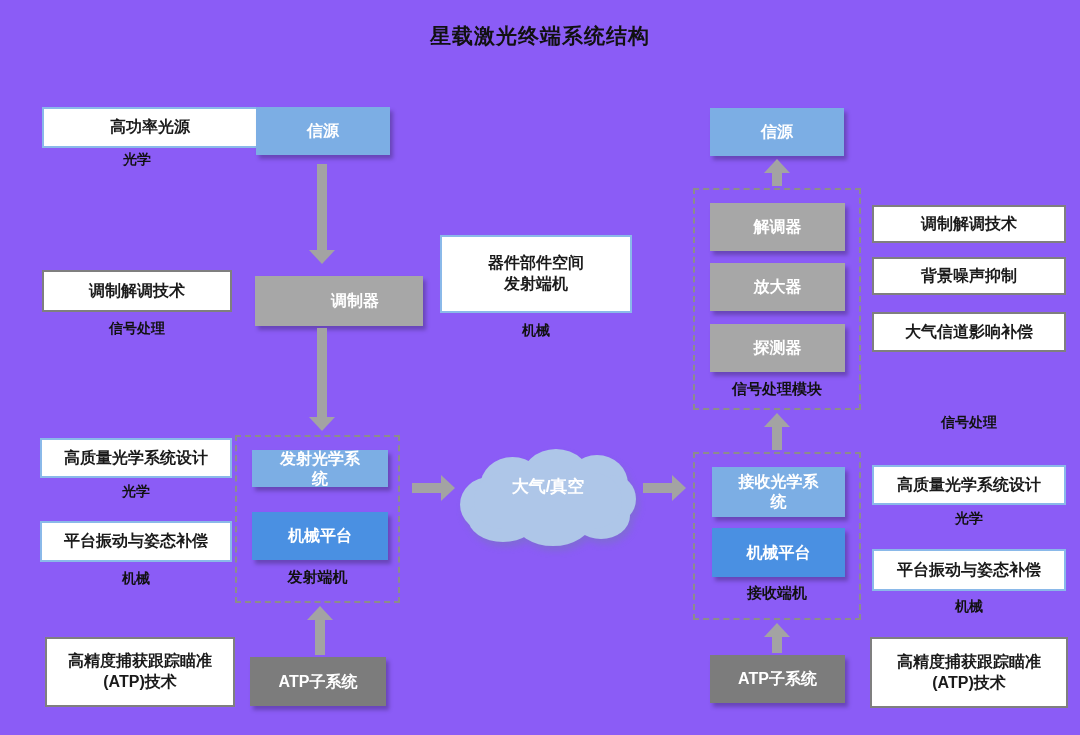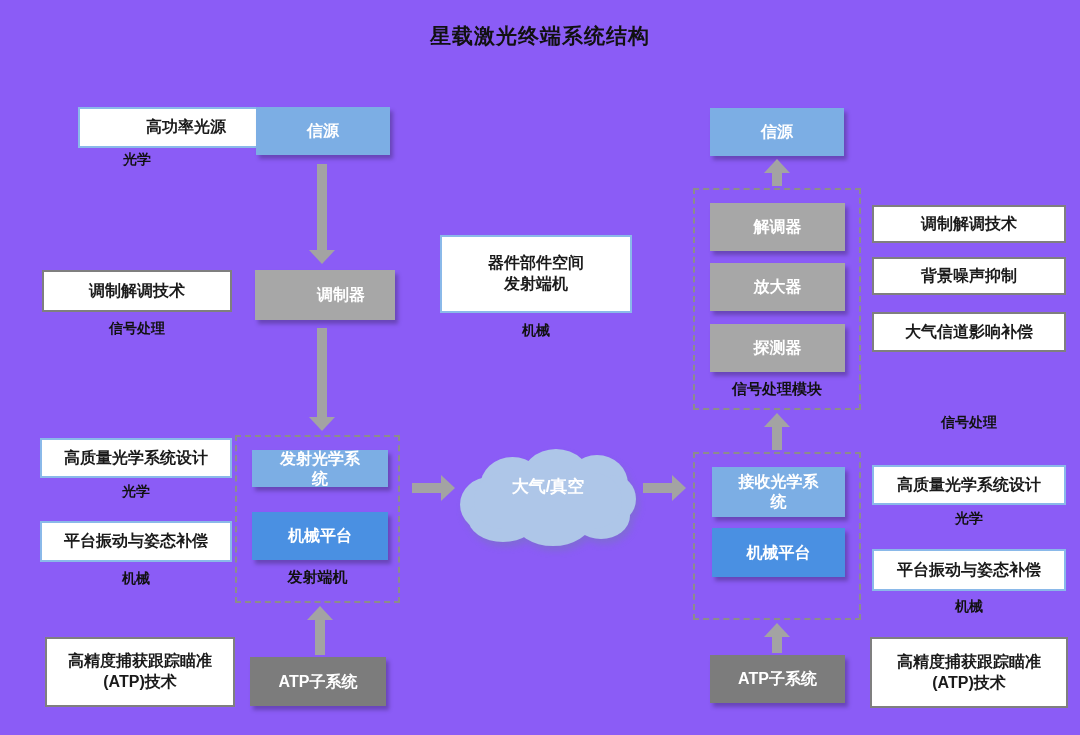--- a/index.html
+++ b/index.html
@@ -58,21 +58,21 @@
     font-size:17px;font-weight:700;color:#ffffff;
   }
 </style>
 </head>
 <body>
 
 <div class="canvas">
 
   <div class="title">星载激光终端系统结构</div>
 
-  <div class="wbox b-blue" style="left:42px;top:107px;width:216px;height:41px;margin-left:36px;">高功率光源</div>
+  <div class="wbox b-blue" style="left:42px;top:107px;width:216px;height:41px;">高功率光源</div>
   <div class="tag" style="left:42px;top:151px;width:190px;">光学</div>
 
   <div class="wbox b-gray" style="left:42px;top:270px;width:190px;height:42px;">调制解调技术</div>
   <div class="tag" style="left:42px;top:320px;width:190px;">信号处理</div>
 
   <div class="wbox b-blue" style="left:40px;top:438px;width:192px;height:40px;">高质量光学系统设计</div>
   <div class="tag" style="left:40px;top:483px;width:192px;">光学</div>
 
   <div class="wbox b-blue" style="left:40px;top:521px;width:192px;height:41px;">平台振动与姿态补偿</div>
   <div class="tag" style="left:40px;top:570px;width:192px;">机械</div>
@@ -80,21 +80,21 @@
   <div class="wbox b-gray" style="left:45px;top:637px;width:190px;height:70px;">高精度捕获跟踪瞄准
 (ATP)技术</div>
 
   <div class="fbox fill-lblue" style="left:256px;top:107px;width:134px;height:48px;">信源</div>
 
   <div class="arrow down" style="left:309px;top:164px;height:100px;">
     <i class="shaft"></i>
     <i class="head"></i>
   </div>
 
-  <div class="fbox fill-gray" style="left:255px;top:270px;width:140px;height:50px;padding-left:32px;">调制器</div>
+  <div class="fbox fill-gray" style="left:255px;top:276px;width:168px;height:50px;padding-left:32px;">调制器</div>
 
   <div class="arrow down" style="left:309px;top:328px;height:103px;">
     <i class="shaft"></i>
     <i class="head"></i>
   </div>
 
   <div class="dashed" style="left:235px;top:435px;width:165px;height:168px;"></div>
   <div class="fbox fill-lblue" style="left:252px;top:450px;width:136px;height:37px;">发射光学系
 统</div>
   <div class="fbox fill-blue" style="left:252px;top:512px;width:136px;height:48px;">机械平台</div>
@@ -149,20 +149,21 @@
 
   <div class="arrow up" style="left:764px;top:413px;height:37px;">
     <i class="shaft"></i>
     <i class="head"></i>
   </div>
 
   <div class="dashed" style="left:693px;top:452px;width:168px;height:168px;"></div>
   <div class="fbox fill-lblue" style="left:712px;top:467px;width:133px;height:50px;">接收光学系
 统</div>
   <div class="fbox fill-blue" style="left:712px;top:528px;width:133px;height:49px;">机械平台</div>
+  <div class="dash-label" style="left:693px;top:584px;width:168px;">接收端机</div>
 
   <div class="arrow up" style="left:764px;top:623px;height:30px;">
     <i class="shaft"></i>
     <i class="head"></i>
   </div>
 
   <div class="fbox fill-dgray" style="left:710px;top:655px;width:135px;height:48px;">ATP子系统</div>
 
   <div class="wbox b-gray" style="left:872px;top:205px;width:194px;height:38px;">调制解调技术</div>
   <div class="wbox b-gray" style="left:872px;top:312px;width:194px;height:40px;">大气信道影响补偿</div>

